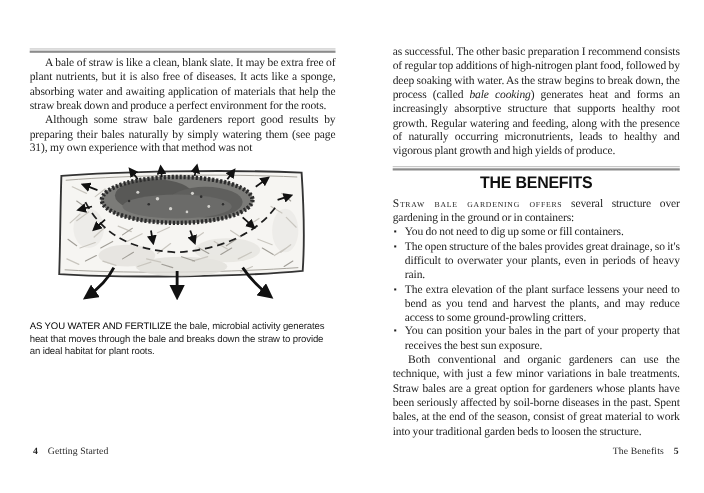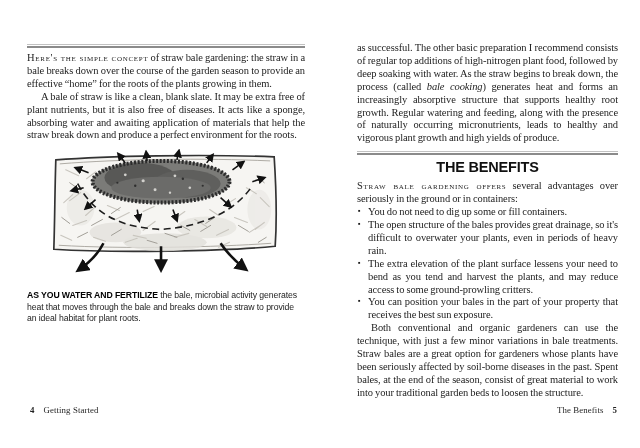--- a/index.html
+++ b/index.html
@@ -28,39 +28,39 @@
   .it{font-style:italic;}
 
   .bullet-list{margin:0;padding:0;}
   .bullet-item{position:relative;padding-left:11px;font-size:10.5px;line-height:12.9px;
     text-align:justify;letter-spacing:-0.1px;word-spacing:-0.4px;}
   .bullet-mark{position:absolute;left:1px;top:-1px;font-size:7.5px;color:#1c1c1c;}
 
   .figure{margin:6px 0 4px -1px;}
   .caption{font-family:"Liberation Sans", sans-serif;font-size:8.7px;line-height:11.2px;
     color:#1c1c1c;margin:0;letter-spacing:-0.1px;}
-  .caption .cap-lead{font-weight:bold;color:#000;}
+  .caption .cap-lead{font-weight:normal;color:#000;}
 
   .footer{position:absolute;top:405px;font-family:Liberation Serif, serif;
     font-size:8.8px;color:#1f1f1f;letter-spacing:0.1px;}
   .footer-left{left:3px;}
   .footer-right{right:1px;text-align:left;}
   .pageno{font-weight:bold;}
   .footer .gap{display:inline-block;width:9px;}
 </style>
 </head>
 <body>
 
 <div class="page page-left">
   <div class="col">
     <div class="rule"></div>
 
-    <p class="body-p"><span class="sc">Here's the simple concept</span><span> of straw bale gardening: the straw in a bale breaks down over the course of the garden season to provide an effective “home” for the roots of the plants growing in them.</span></p>
 
     <p class="body-p indent">A bale of straw is like a clean, blank slate. It may be extra free of plant nutrients, but it is also free of diseases. It acts like a sponge, absorbing water and awaiting application of materials that help the straw break down and produce a perfect environment for the roots.</p>
+    <p class="body-p indent">Although some straw bale gardeners report good results by preparing their bales naturally by simply watering them (see page 31), my own experience with that method was not</p>
 
     <div class="figure">
       <svg width="278" height="134" viewBox="0 0 280 135">
         <defs>
           <marker id="ah" markerUnits="userSpaceOnUse" markerWidth="9" markerHeight="9" refX="6.5" refY="4.5" orient="auto">
             <path d="M0 0L9 4.5L0 9Z" fill="#111"></path>
           </marker>
           <marker id="ah2" markerUnits="userSpaceOnUse" markerWidth="14" markerHeight="14" refX="10" refY="7" orient="auto">
             <path d="M0 0L14 7L0 14Z" fill="#111"></path>
           </marker>
@@ -136,21 +136,21 @@
 
 <div class="page page-right">
   <div class="col">
 
     <p class="body-p"><span>as successful. The other basic preparation I recommend consists of regular top additions of high-nitrogen plant food, followed by deep soaking with water. As the straw begins to break down, the process (called </span><span class="it">bale cooking</span><span>) generates heat and forms an increasingly absorptive structure that supports healthy root growth. Regular watering and feeding, along with the presence of naturally occurring micronutrients, leads to healthy and vigorous plant growth and high yields of produce.</span></p>
 
     <div style="height:6px"></div>
     <div class="rule"></div>
     <h1 class="section-title">THE BENEFITS</h1>
 
-    <p class="body-p"><span class="sc">Straw bale gardening offers</span><span> several advantages over seriously in the ground or in containers:</span></p>
+    <p class="body-p"><span class="sc">Straw bale gardening offers</span><span> several structure over gardening in the ground or in containers:</span></p>
 
     <div class="bullet-list">
       <div class="bullet-item"><span class="bullet-mark">▪</span><span>You do not need to dig up some or fill containers.</span></div>
       <div class="bullet-item"><span class="bullet-mark">▪</span><span>The open structure of the bales provides great drainage, so it's difficult to overwater your plants, even in periods of heavy rain.</span></div>
       <div class="bullet-item"><span class="bullet-mark">▪</span><span>The extra elevation of the plant surface lessens your need to bend as you tend and harvest the plants, and may reduce access to some ground-prowling critters.</span></div>
       <div class="bullet-item"><span class="bullet-mark">▪</span><span>You can position your bales in the part of your property that receives the best sun exposure.</span></div>
     </div>
 
     <p class="body-p indent">Both conventional and organic gardeners can use the technique, with just a few minor variations in bale treatments. Straw bales are a great option for gardeners whose plants have been seriously affected by soil-borne diseases in the past. Spent bales, at the end of the season, consist of great material to work into your traditional garden beds to loosen the structure.</p>
   </div>

